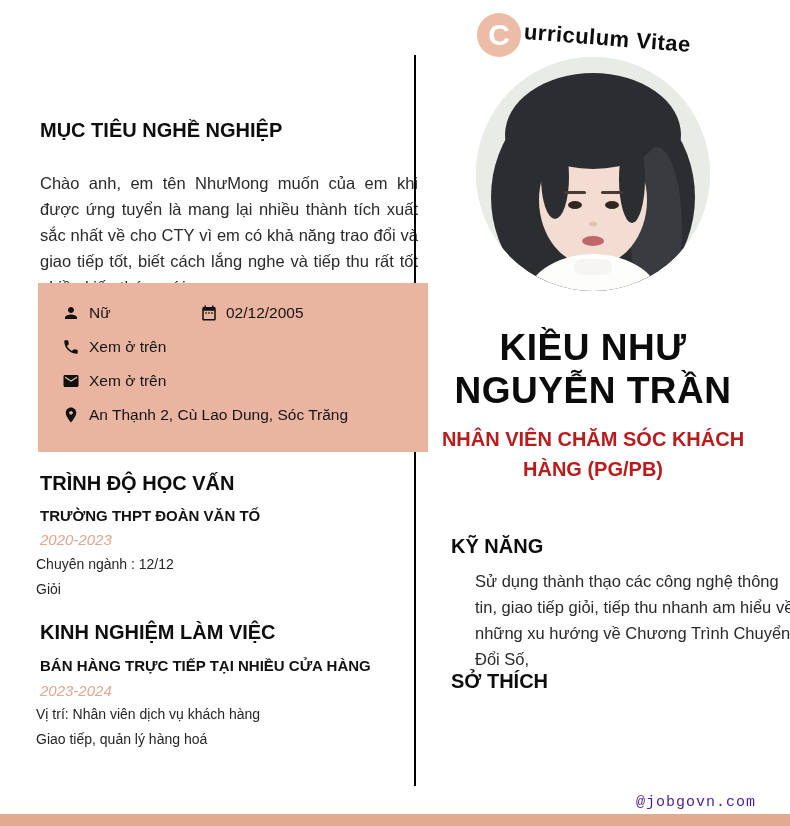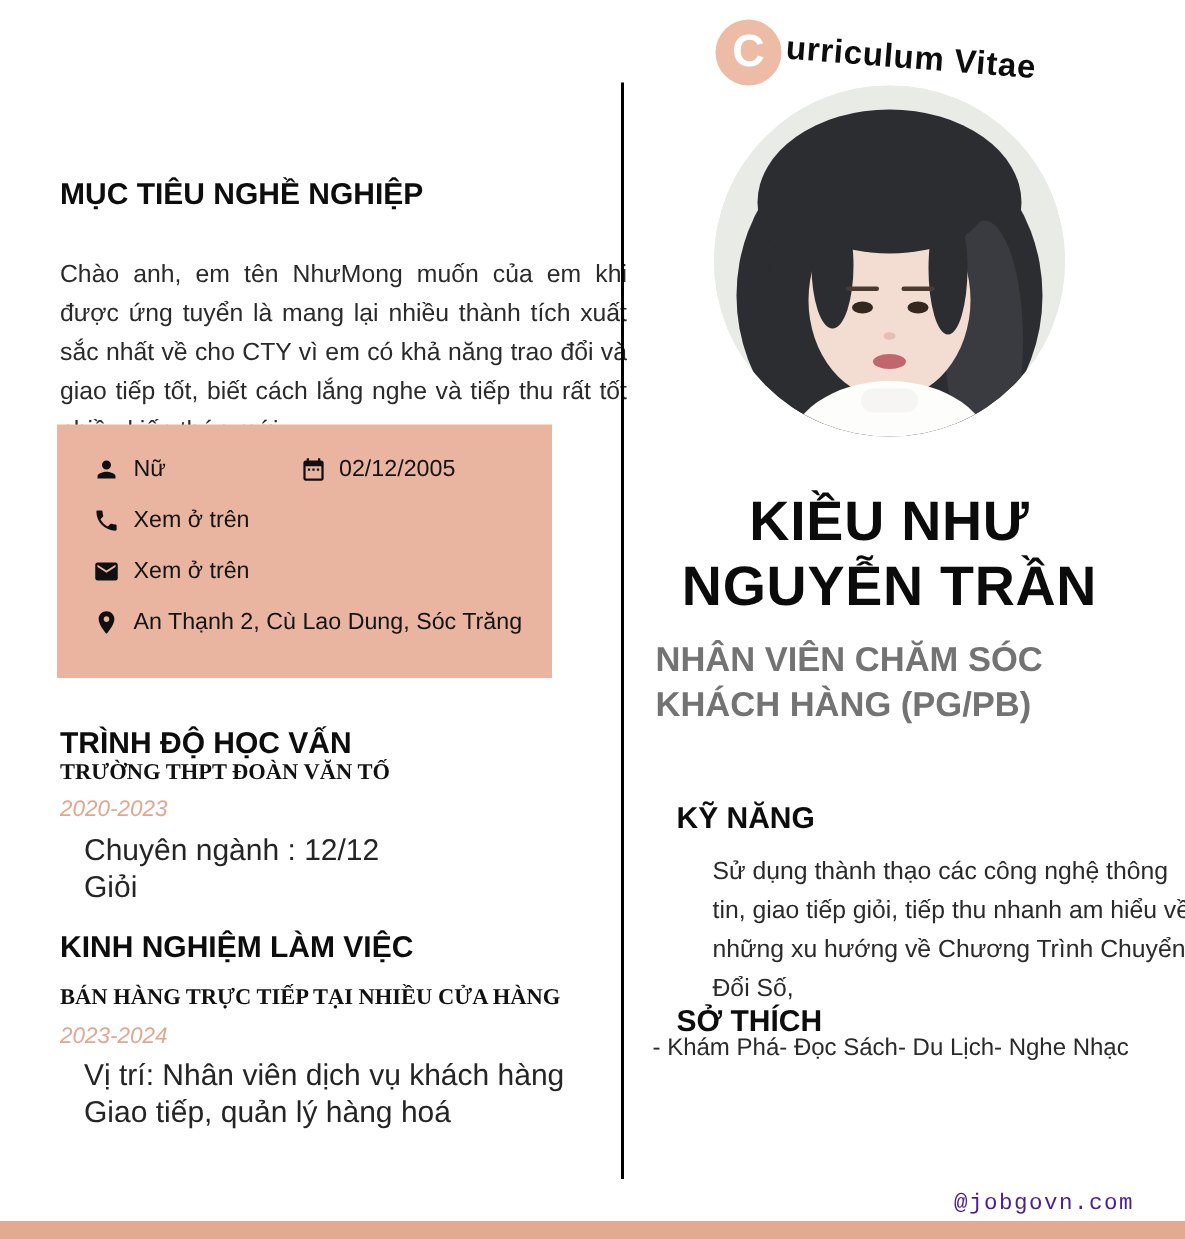--- a/index.html
+++ b/index.html
@@ -14,51 +14,51 @@
              transform:rotate(4.5deg);transform-origin:0 50%;white-space:nowrap;letter-spacing:.5px;}
 
   
   .photo{position:absolute;left:476px;top:57px;width:234px;height:234px;border-radius:50%;
          overflow:hidden;background:#e8ebe6;}
 
   
   .name{position:absolute;left:427px;top:326px;width:332px;margin:0;text-align:center;
         font-size:37px;line-height:43px;font-weight:800;color:#0b0b0b;letter-spacing:.5px;}
   .name span{display:block;}
-  .job-title{position:absolute;left:437px;top:424px;width:312px;text-align:left;
-             font-size:23px;line-height:30px;font-weight:700;color:#737373;}
+  .job-title{position:absolute;left:437px;top:424px;width:312px;text-align:center;
+             font-size:20px;line-height:30px;font-weight:700;color:#b91c1c;}
   .r-heading{position:absolute;left:435px;margin:16px;font-size:20px;font-weight:800;color:#0d0d0d;}
   #skills-heading{top:519px;}
   #skills-body{position:absolute;left:435px;top:551px;width:326px;font-size:16.5px;
                line-height:26px;color:#2a2a2a;margin-left:40px;}
   #hobbies-heading{top:654px;}
   #hobbies-body{position:absolute;left:435px;top:690px;width:330px;font-size:16px;color:#2a2a2a;}
 
   
   .l-heading{position:absolute;left:40px;margin:0;font-size:20px;font-weight:800;color:#0d0d0d;text-align:center;}
   #objective-heading{top:119px;}
   #objective-body{position:absolute;left:40px;top:153px;width:378px;font-size:16.5px;
                   line-height:26px;color:#2a2a2a;text-align:justify;}
 
   .divider{position:absolute;left:414px;top:55px;width:2px;height:731px;background:#000;}
 
   
-  .info-box{position:absolute;left:38px;top:283px;width:330px;height:169px;background:#e9b5a0;
+  .info-box{position:absolute;left:38px;top:283px;width:390px;height:169px;background:#e9b5a0;
             z-index:5;padding-top:13px;box-sizing:border-box;}
   .info-row{position:relative;height:34px;display:flex;align-items:center;padding-left:24px;
             font-size:15.5px;color:#141414;}
   .info-row .icon{display:inline-flex;width:18px;height:18px;margin-right:9px;flex:0 0 auto;}
   .info-birthday{position:absolute;left:162px;top:0;height:34px;display:flex;align-items:center;}
   .info-birthday .icon{margin-right:8px;}
 
   
-  .sub-title{position:absolute;left:40px;font-size:15px;font-weight:800;color:#111;font-family:Liberation Serif, serif;}
+  .sub-title{position:absolute;left:40px;font-size:15px;font-weight:800;color:#111;}
   .years{position:absolute;left:40px;font-size:15px;font-style:italic;color:#e0a890;}
-  .detail{position:absolute;left:56px;font-size:20px;color:#252525;}
-  #edu-heading{top:485px;}
+  .detail{position:absolute;left:36px;font-size:14px;color:#252525;}
+  #edu-heading{top:472px;}
   #edu-school{top:507px;}
   #edu-years{top:531px;}
   #edu-d1{top:556px;}
   #edu-d2{top:581px;}
   #exp-heading{top:621px;}
   #exp-title{top:657px;}
   #exp-years{top:682px;}
   #exp-d1{top:706px;}
   #exp-d2{top:731px;}
 
@@ -162,18 +162,17 @@
 
   <h2 class="l-heading" id="exp-heading">KINH NGHIỆM LÀM VIỆC</h2>
   <div class="sub-title" id="exp-title">BÁN HÀNG TRỰC TIẾP TẠI NHIỀU CỬA HÀNG</div>
   <div class="years" id="exp-years">2023-2024</div>
   <div class="detail" id="exp-d2">Giao tiếp, quản lý hàng hoá</div>
   <div class="detail" id="exp-d1">Vị trí: Nhân viên dịch vụ khách hàng</div>
 
   <h2 class="r-heading" id="skills-heading">KỸ NĂNG</h2>
   <p id="skills-body">Sử dụng thành thạo các công nghệ thông tin, giao tiếp giỏi, tiếp thu nhanh am hiểu về những xu hướng về Chương Trình Chuyển Đổi Số,</p>
   <h2 class="r-heading" id="hobbies-heading">SỞ THÍCH</h2>
-  <div id="hobbies-body">- Khám Phá- Đọc Sách- Du Lịch- Nghe Nhạc</div>
 
   <div class="watermark">@jobgovn.com</div>
   <div class="bottom-bar"></div>
 
 </div>
 
 </body></html>

